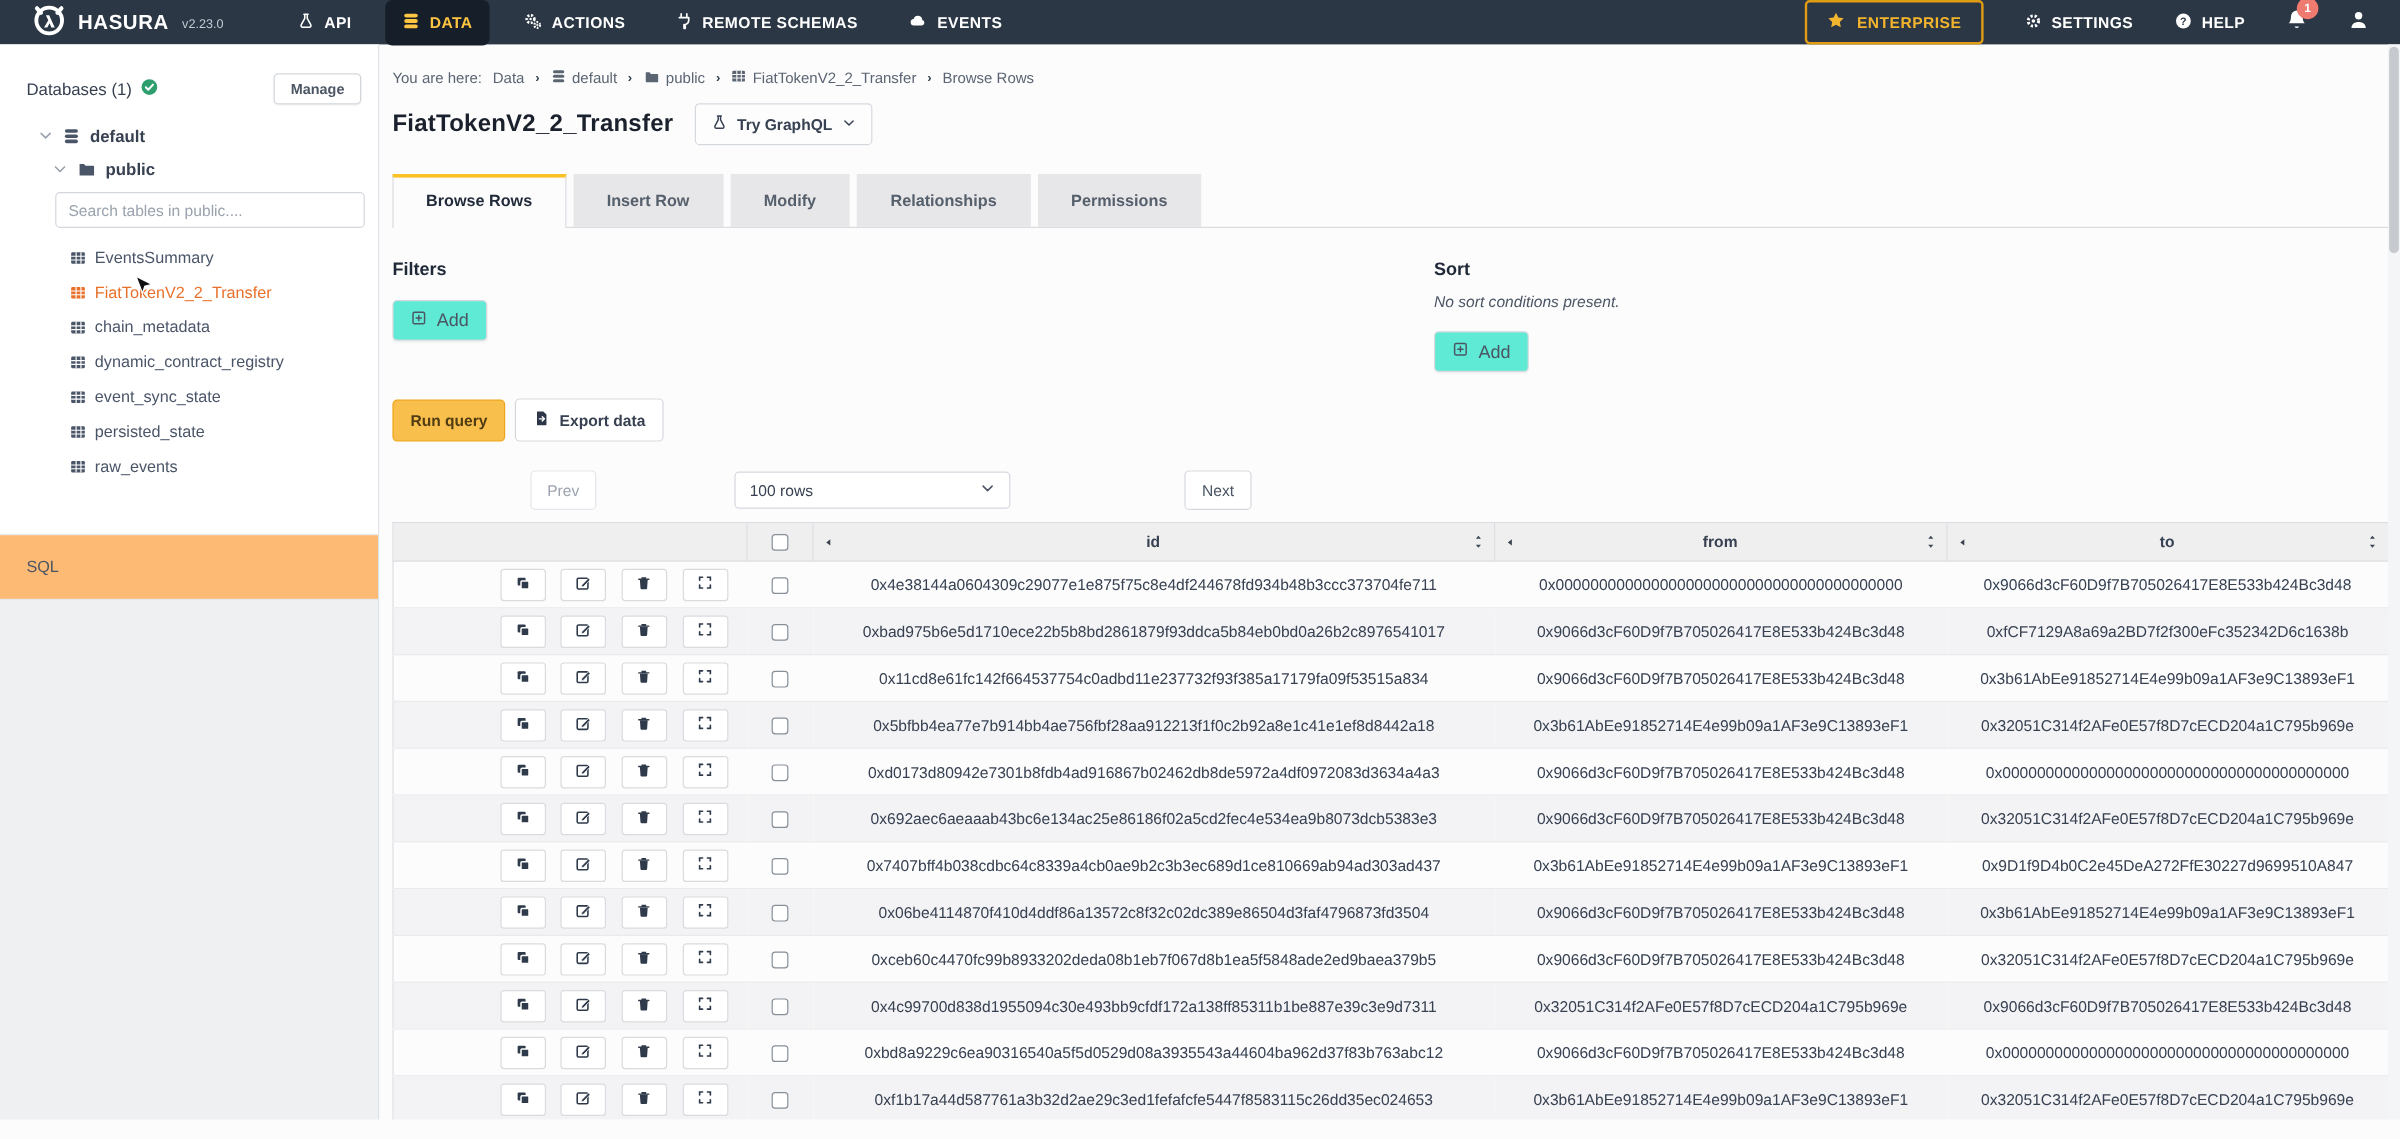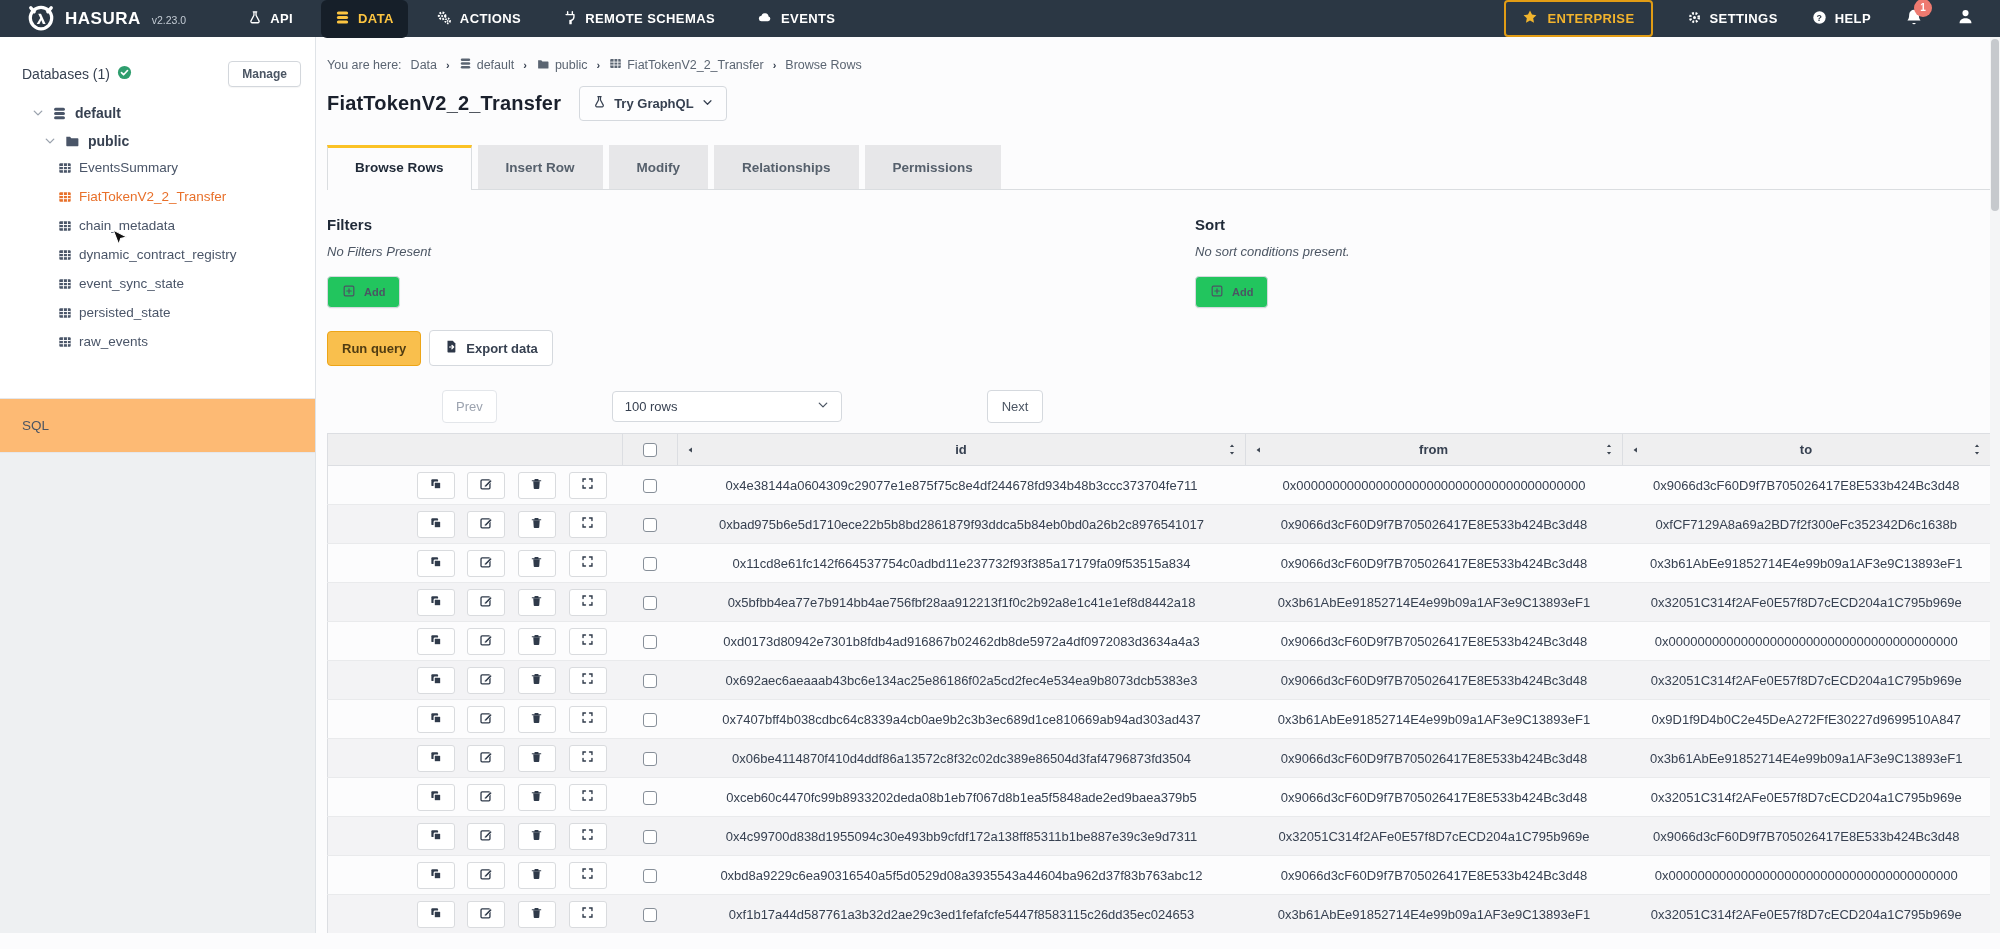--- a/index.html
+++ b/index.html
@@ -57,21 +57,21 @@
   .try-graphql-btn { display:flex; align-items:center; gap:8px; background:#fdfdfe; border:1px solid #d5d9de; border-radius:4px; padding:8px 13px; font-size:13px; font-weight:bold; color:#374151; }
 
   .tabs { display:flex; margin-top:24px; border-bottom:1px solid #dadde0; }
   .tab { padding:14px 27px; font-size:13.5px; font-weight:bold; color:#56606c; background:#e7e7e9; margin-right:6px; border:1px solid transparent; border-bottom:none; }
   .tab.active { background:#fcfcfd; color:#1f2937; border-color:#dadde0; border-top:3px solid #fbc225; margin-bottom:-1px; padding-top:12px; }
 
   .fs-row { display:flex; margin-top:26px; }
   .filters-col { width:868px; }
   .section-title { font-size:15px; font-weight:bold; color:#1f2937; }
   .section-empty { margin-top:11px; font-size:13px; font-style:italic; color:#4b5563; }
-  .add-btn { margin-top:17px; display:flex; align-items:center; gap:8px; background:#22c55e; border:1px solid #d5d9de; border-radius:4px; padding:7px 14px; font-size:11px; font-weight:bold; color:#4b5563; box-shadow:0 1px 1px rgba(0,0,0,0.04); }
+  .add-btn { margin-top:17px; display:flex; align-items:center; gap:8px; background:#5eead4; border:1px solid #d5d9de; border-radius:4px; padding:7px 14px; font-size:15px; font-weight:normal; color:#4b5563; box-shadow:0 1px 1px rgba(0,0,0,0.04); }
 
   .run-row { display:flex; align-items:center; gap:8px; margin-top:22px; }
   .run-query-btn { background:#f9bf4d; border:1px solid #eda517; border-radius:4px; padding:9px 14px; font-size:13px; font-weight:bold; color:#503c12; }
   .export-btn { display:flex; align-items:center; gap:8px; background:#fff; border:1px solid #d5d9de; border-radius:4px; padding:8px 14px; font-size:13px; font-weight:bold; color:#374151; }
 
   .pagination { display:flex; align-items:center; margin-top:24px; }
   .prev-btn { margin-left:115px; background:#fff; border:1px solid #e3e6ea; border-radius:4px; padding:8px 13px; font-size:13px; color:#9ca3af; }
   .rows-select { margin-left:115px; width:230px; height:31px; background:#fff; border:1px solid #d5d9de; border-radius:4px; display:flex; align-items:center; justify-content:space-between; padding:0 12px; font-size:13px; color:#374151; }
   .next-btn { margin-left:145px; background:#fff; border:1px solid #d5d9de; border-radius:4px; padding:8px 14px; font-size:13px; color:#4b5563; }
 
@@ -214,20 +214,21 @@
             <polyline points="3,5.5 8,10.5 13,5.5" fill="none" stroke="currentColor" stroke-width="1.8" stroke-linecap="round" stroke-linejoin="round"></polyline>
           </svg>
         </span>
       <span class="tree-icon" data-interactable="false">
           <svg width="16" height="14" viewBox="0 0 16 16">
             <path d="M1.5 3h4.2l1.5 1.8h7.3a.8.8 0 0 1 .8.8v7.6a.8.8 0 0 1-.8.8H2.3a.8.8 0 0 1-.8-.8z" fill="currentColor"></path>
           </svg>
         </span>
       <span data-interactable="false">public</span>
     </div>
+    <input class="search-input" type="text" data-interactable="true" placeholder="Search tables in public...." style="">
     <div class="table-list" data-interactable="false">
   <div class="sidebar-table-item" data-interactable="true">
     <span class="t-icon" data-interactable="false">
             <svg width="14" height="14" viewBox="0 0 16 16">
               <rect x="1.5" y="2.5" width="13" height="11" rx="1.2" fill="currentColor"></rect>
               <path d="M1.5 6.3h13M1.5 9.9h13M6.2 2.5v11M10.8 2.5v11" stroke="#fff" stroke-width="1.1"></path>
             </svg>
           </span>
     <span data-interactable="false">EventsSummary</span>
   </div>
@@ -351,21 +352,20 @@
       <div class="tab active" data-interactable="true">Browse Rows</div>
       <div class="tab" data-interactable="true">Insert Row</div>
       <div class="tab" data-interactable="true">Modify</div>
       <div class="tab" data-interactable="true">Relationships</div>
       <div class="tab" data-interactable="true">Permissions</div>
     </div>
 
     <div class="fs-row">
       <div class="filters-col" data-interactable="false">
         <div class="section-title" data-interactable="false">Filters</div>
-        <div class="section-empty" data-interactable="false">No Filters Present</div>
         <button class="add-btn" data-interactable="true">
           <span data-interactable="false"><svg width="14" height="14" viewBox="0 0 16 16">
                 <rect x="2.5" y="2.5" width="11" height="11" rx="1.5" fill="none" stroke="currentColor" stroke-width="1.4"></rect>
                 <path d="M8 5.5v5M5.5 8h5" stroke="currentColor" stroke-width="1.4" stroke-linecap="round"></path>
               </svg></span>
           <span data-interactable="false">Add</span>
         </button>
       </div>
       <div class="sort-col" data-interactable="false">
         <div class="section-title" data-interactable="false">Sort</div>

